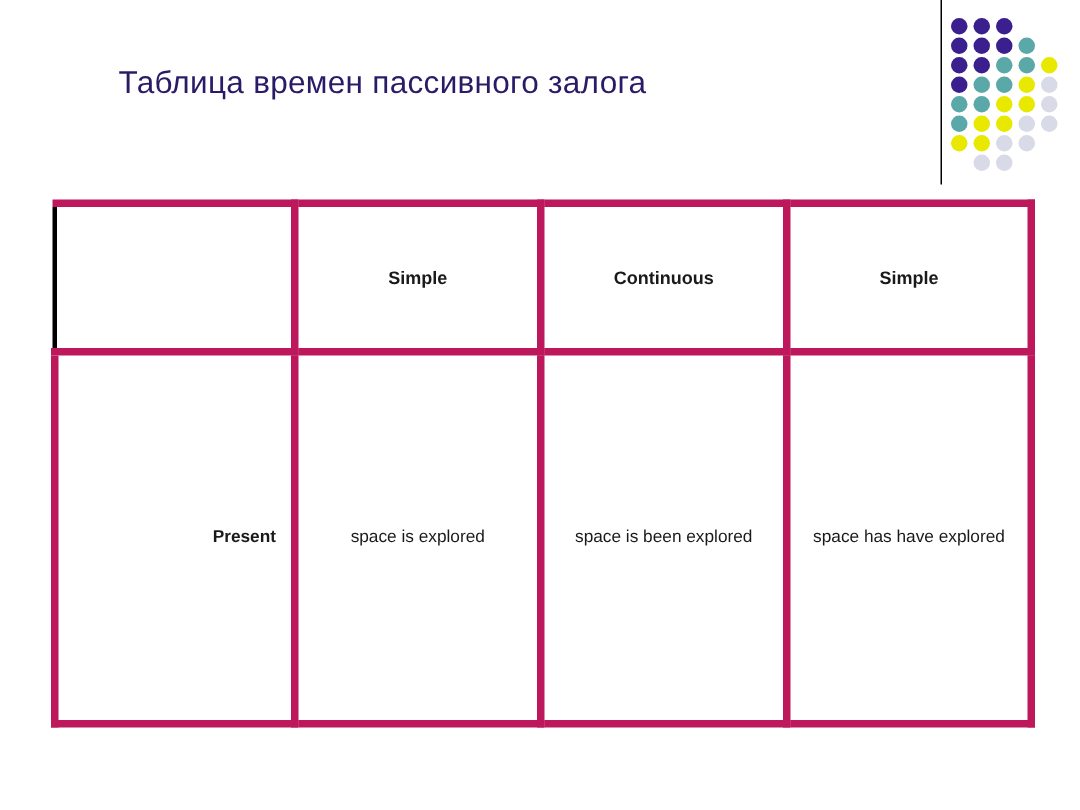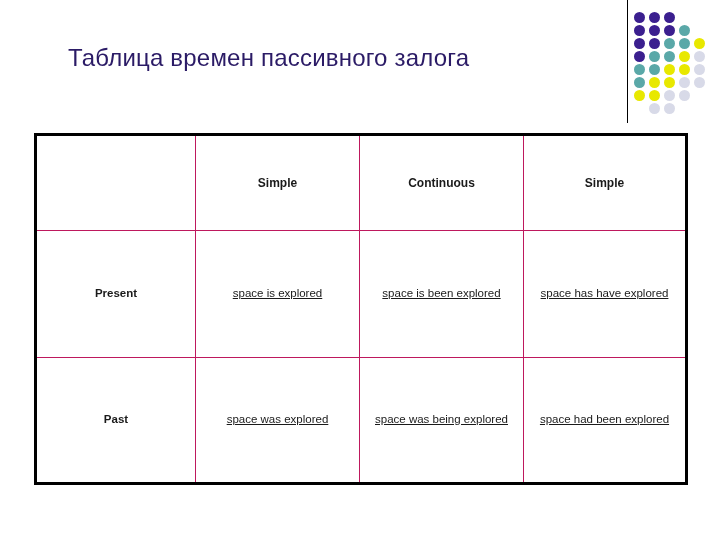--- a/index.html
+++ b/index.html
@@ -11,23 +11,23 @@
     height: 540px;
     background: #ffffff;
     font-family: "Liberation Sans", sans-serif;
     overflow: hidden;
     position: relative;
   }
 
   
   .slide-title {
     position: absolute;
-    left: 68px;
+    left: 79px;
     top: 44px;
-    font-size: 24px;
+    font-size: 21px;
     font-weight: normal;
     color: #2b1b66;
     letter-spacing: 0.2px;
     white-space: nowrap;
   }
 
   
   .deco-rule {
     position: absolute;
     left: 627px;
@@ -59,21 +59,21 @@
     top: 133px;
     width: 651px;
     height: 352px;
     border-collapse: collapse;
     border: 3px solid #000000;
     table-layout: fixed;
     background: #ffffff;
   }
   .tense-table td,
   .tense-table th {
-    border: 1px solid #be185d;
+    border: 5px solid #be185d;
     vertical-align: middle;
     padding: 4px 10px;
     font-size: 11.5px;
     color: #1a1a1a;
     line-height: 1.35;
   }
   .col-rowhead { width: 160px; }
   .col-simple { width: 164px; }
   .col-continuous { width: 164px; }
   .col-perfect { width: 163px; }
@@ -86,30 +86,29 @@
   }
   .tense-table thead th.corner-cell {
     border-left: none;
   }
 
   .tense-table tbody tr { height: 88px; }
 
   .row-head {
     font-weight: bold;
     font-size: 12px;
-    text-align: center;
+    text-align: right;
   }
   .cell-simple { text-align: center; }
   .cell-continuous { text-align: center; }
   .cell-perfect { text-align: center; }
 
   .cell-wrap2 {
     display: inline-block;
     text-align: left;
-    text-decoration: underline;
   }
   .cell-dash {
     letter-spacing: 1px;
   }
 </style>
 </head>
 <body>
 
 <div class="slide-title">Таблица времен пассивного залога</div>
 
@@ -166,20 +165,14 @@
       <th>Simple</th>
     </tr>
   </thead>
   <tbody>
     <tr>
       <td class="row-head">Present</td>
       <td class="cell-simple"><span class="cell-wrap2">space is explored</span></td>
       <td class="cell-continuous"><span class="cell-wrap2">space is been explored</span></td>
       <td class="cell-perfect"><span class="cell-wrap2">space has have explored</span></td>
     </tr>
-    <tr>
-      <td class="row-head">Past</td>
-      <td class="cell-simple"><span class="cell-wrap2">space was explored</span></td>
-      <td class="cell-continuous"><span class="cell-wrap2">space was being explored</span></td>
-      <td class="cell-perfect"><span class="cell-wrap2">space had been explored</span></td>
-    </tr>
   </tbody>
 </table>
 
 </body></html>

